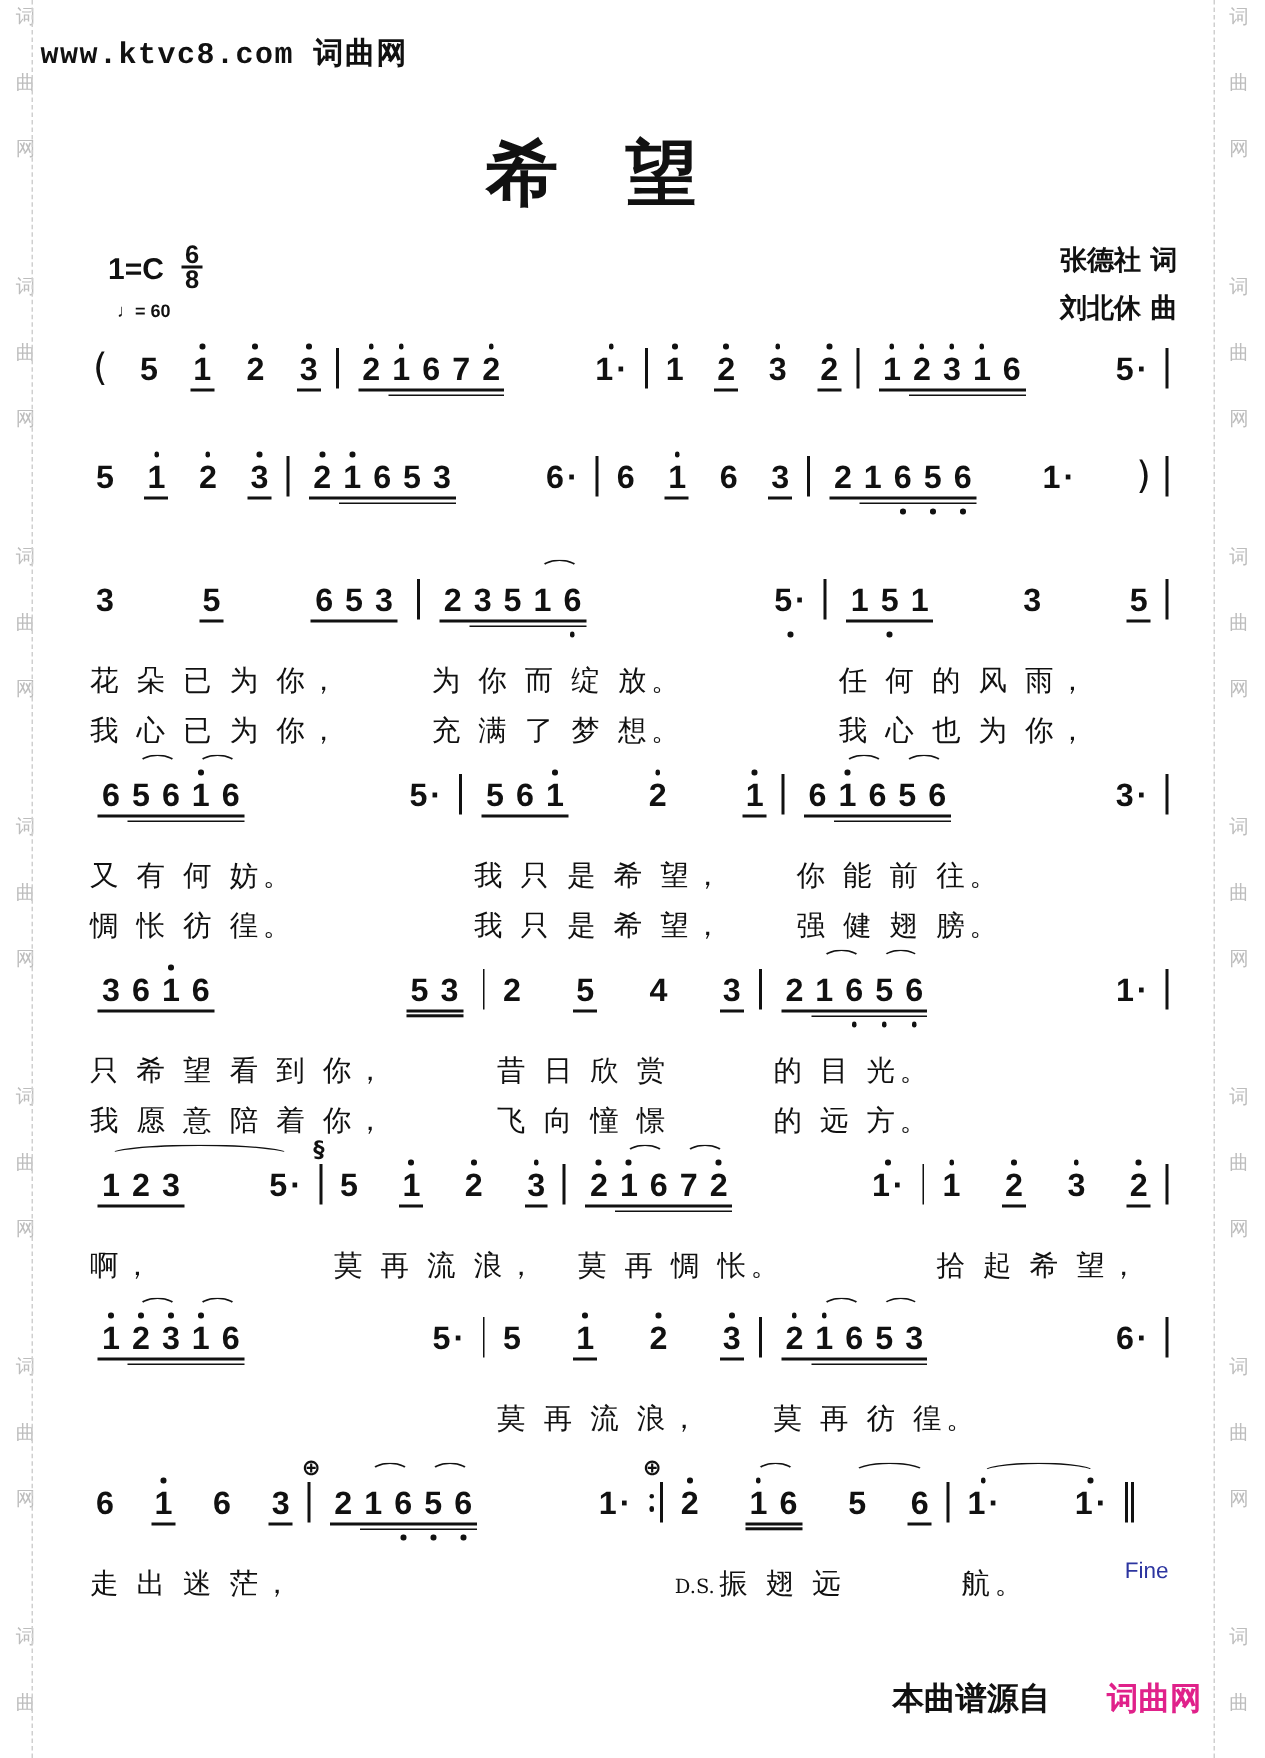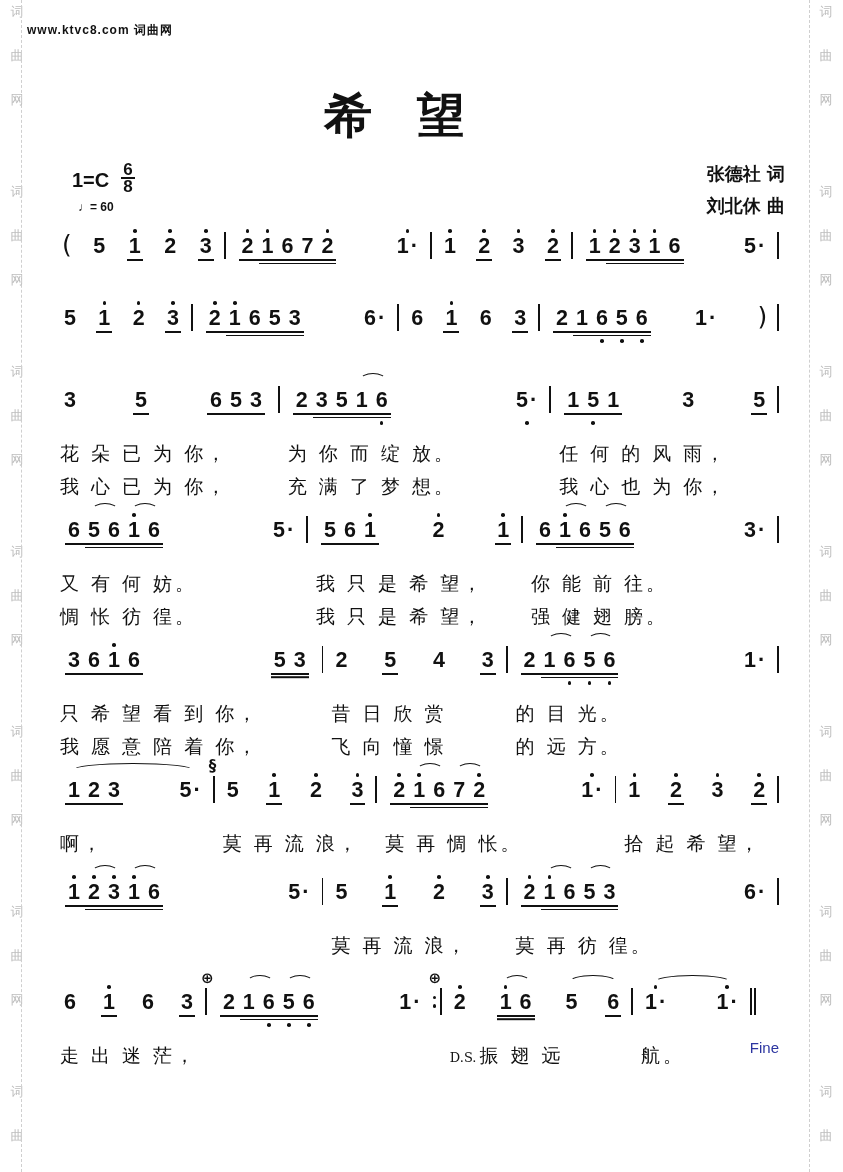--- a/index.html
+++ b/index.html
@@ -10,22 +10,22 @@
         align-items:center;font-size:13px;color:#bdbdbd;overflow:hidden;
         font-family:"DejaVu Sans",sans-serif;}
   .side.left{left:0;}
   .side.right{right:0;}
   .side span{line-height:15px;margin-bottom:29px;}
   .side span:nth-child(3n){margin-bottom:77px;}
   .vline{position:absolute;top:0;bottom:0;width:0;border-left:1px dashed #cfcfcf;}
   .vline.l{left:21px;}
   .vline.r{right:33px;}
   
-  .site-header{position:absolute;left:27px;top:22px;font-weight:bold;font-size:12px;
-               font-family:Liberation Sans, sans-serif;letter-spacing:1px;}
+  .site-header{position:absolute;left:27px;top:22px;font-weight:bold;font-size:20px;
+               font-family:Liberation Mono, monospace;letter-spacing:1px;}
   .title{position:absolute;top:84px;left:0;right:40px;margin:0;text-align:center;
          font-size:48px;font-weight:bold;letter-spacing:14px;font-family:"DejaVu Sans",sans-serif;}
   .credits{position:absolute;right:58px;top:158px;font-size:18px;
            font-weight:bold;line-height:32px;font-family:"DejaVu Sans",sans-serif;}
   .keyblock{position:absolute;left:72px;top:166px;display:flex;align-items:center;gap:12px;
             font-size:20px;font-weight:bold;}
   .meter{display:inline-flex;flex-direction:column;align-items:center;font-size:17px;
          line-height:15px;margin-top:-4px;}
   .meter .mtop{border-bottom:2px solid #111;padding:0 2px;}
   .tempo{position:absolute;left:78px;top:200px;font-size:12px;font-weight:bold;}
@@ -1306,13 +1306,17 @@
           </div>
         </div>
         <div class="arc" style="left: 190.844px; width: 23.9688px;"></div>
         <div class="arc" style="left: 230.781px; width: 23.9688px;"></div>
         <div class="arc" style="left: 447.625px; width: 23.9688px;"></div>
         <div class="arc" style="left: 513.406px; width: 45.8125px;"></div>
         <div class="arc" style="left: 597.648px; width: 75.5312px;"></div>
       </div>
     </div>
 
+  <div class="footer">
+    <span>本曲谱源自</span>
+    <span id="site-name" style="color: rgb(224, 33, 138);">词曲网</span>
+  </div>
 </div>
 
 </body></html>

